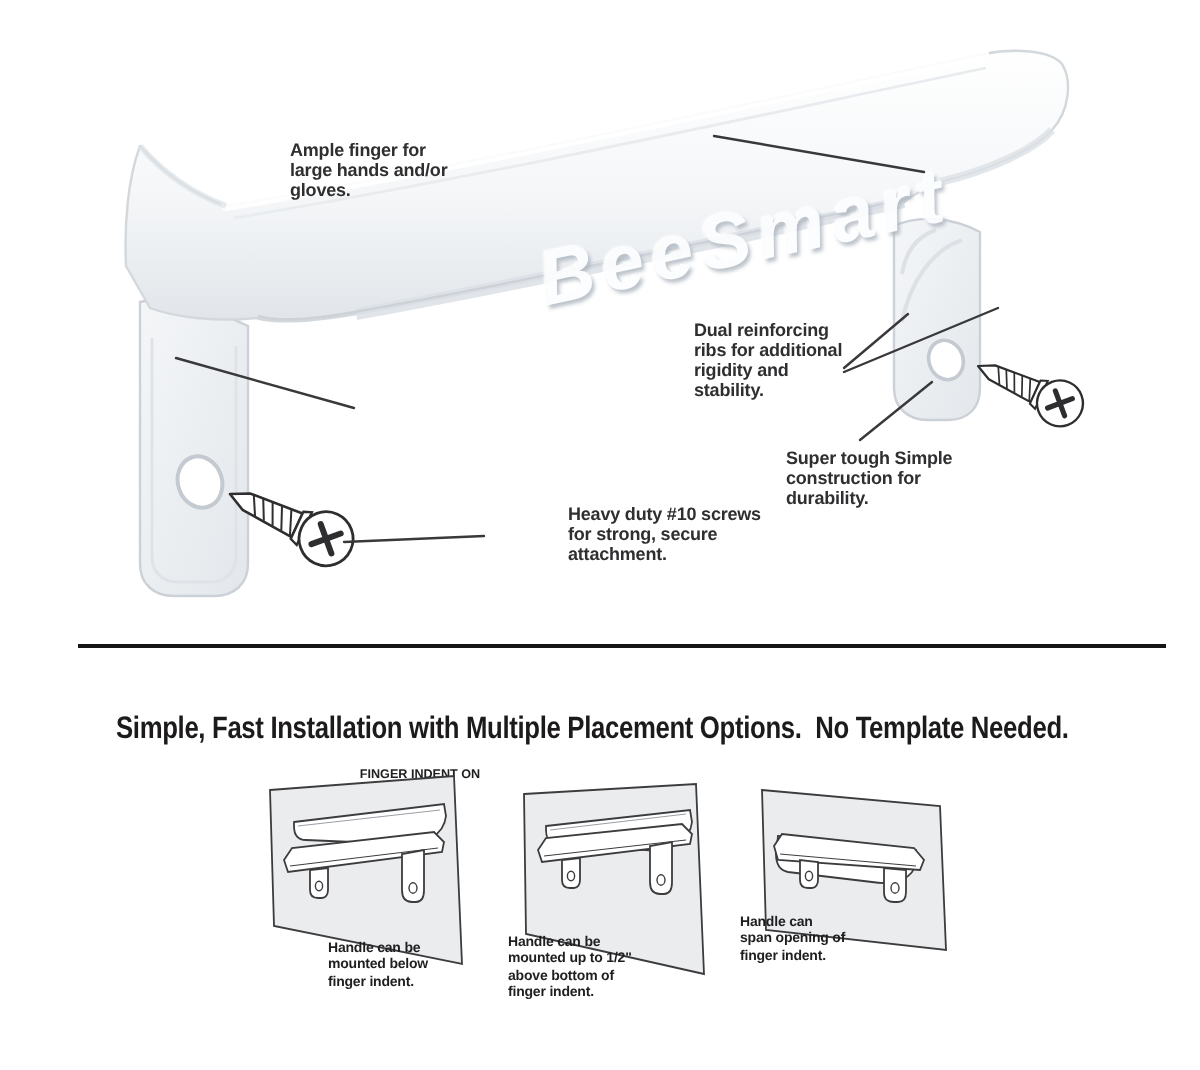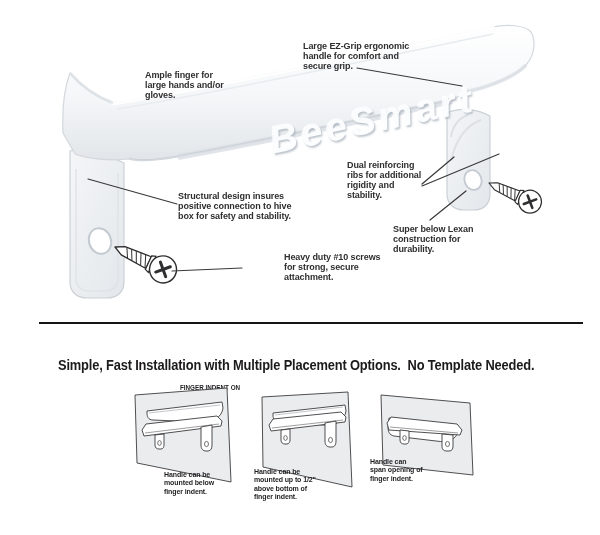--- a/index.html
+++ b/index.html
@@ -71,34 +71,28 @@
       <path d="M471,50 C462,60 440,70 415,76" stroke="#dce1e6" stroke-width="4" fill="none" opacity="0.8"></path>
       <path d="M15,58 C27,72 42,82 58,88" stroke="#dde2e7" stroke-width="3" fill="none" opacity="0.7"></path>
     </g>
 
     <use href="#screw" transform="translate(60,232) rotate(25)"></use>
     <use href="#screw" transform="translate(434,168) rotate(24.5) scale(0.85)"></use>
   </svg>
 
   <div class="emboss">BeeSmart</div>
 
-  <div class="note" style="left:303px;top:41px;">Large EZ-Grip ergonomic
-handle for comfort and
-secure grip.</div>
   <div class="note" style="left:145px;top:70px;">Ample finger for
 large hands and/or
 gloves.</div>
   <div class="note" style="left:347px;top:160px;">Dual reinforcing
 ribs for additional
 rigidity and
 stability.</div>
-  <div class="note" style="left:178px;top:191px;">Structural design insures
-positive connection to hive
-box for safety and stability.</div>
-  <div class="note" style="left:393px;top:224px;">Super below Lexan
+  <div class="note" style="left:393px;top:224px;">Super tough Simple
 construction for
 durability.</div>
   <div class="note" style="left:243px;top:252px;margin-left:41px;">Heavy duty #10 screws
 for strong, secure
 attachment.</div>
 
   <svg class="abs" style="left:0;top:0;pointer-events:none;" width="600" height="535" viewBox="0 0 600 535">
     <g stroke="#39393b" stroke-width="1.2" stroke-linecap="round">
       <line x1="357" y1="68" x2="462" y2="86"></line>
       <line x1="177" y1="204" x2="88" y2="179"></line>

